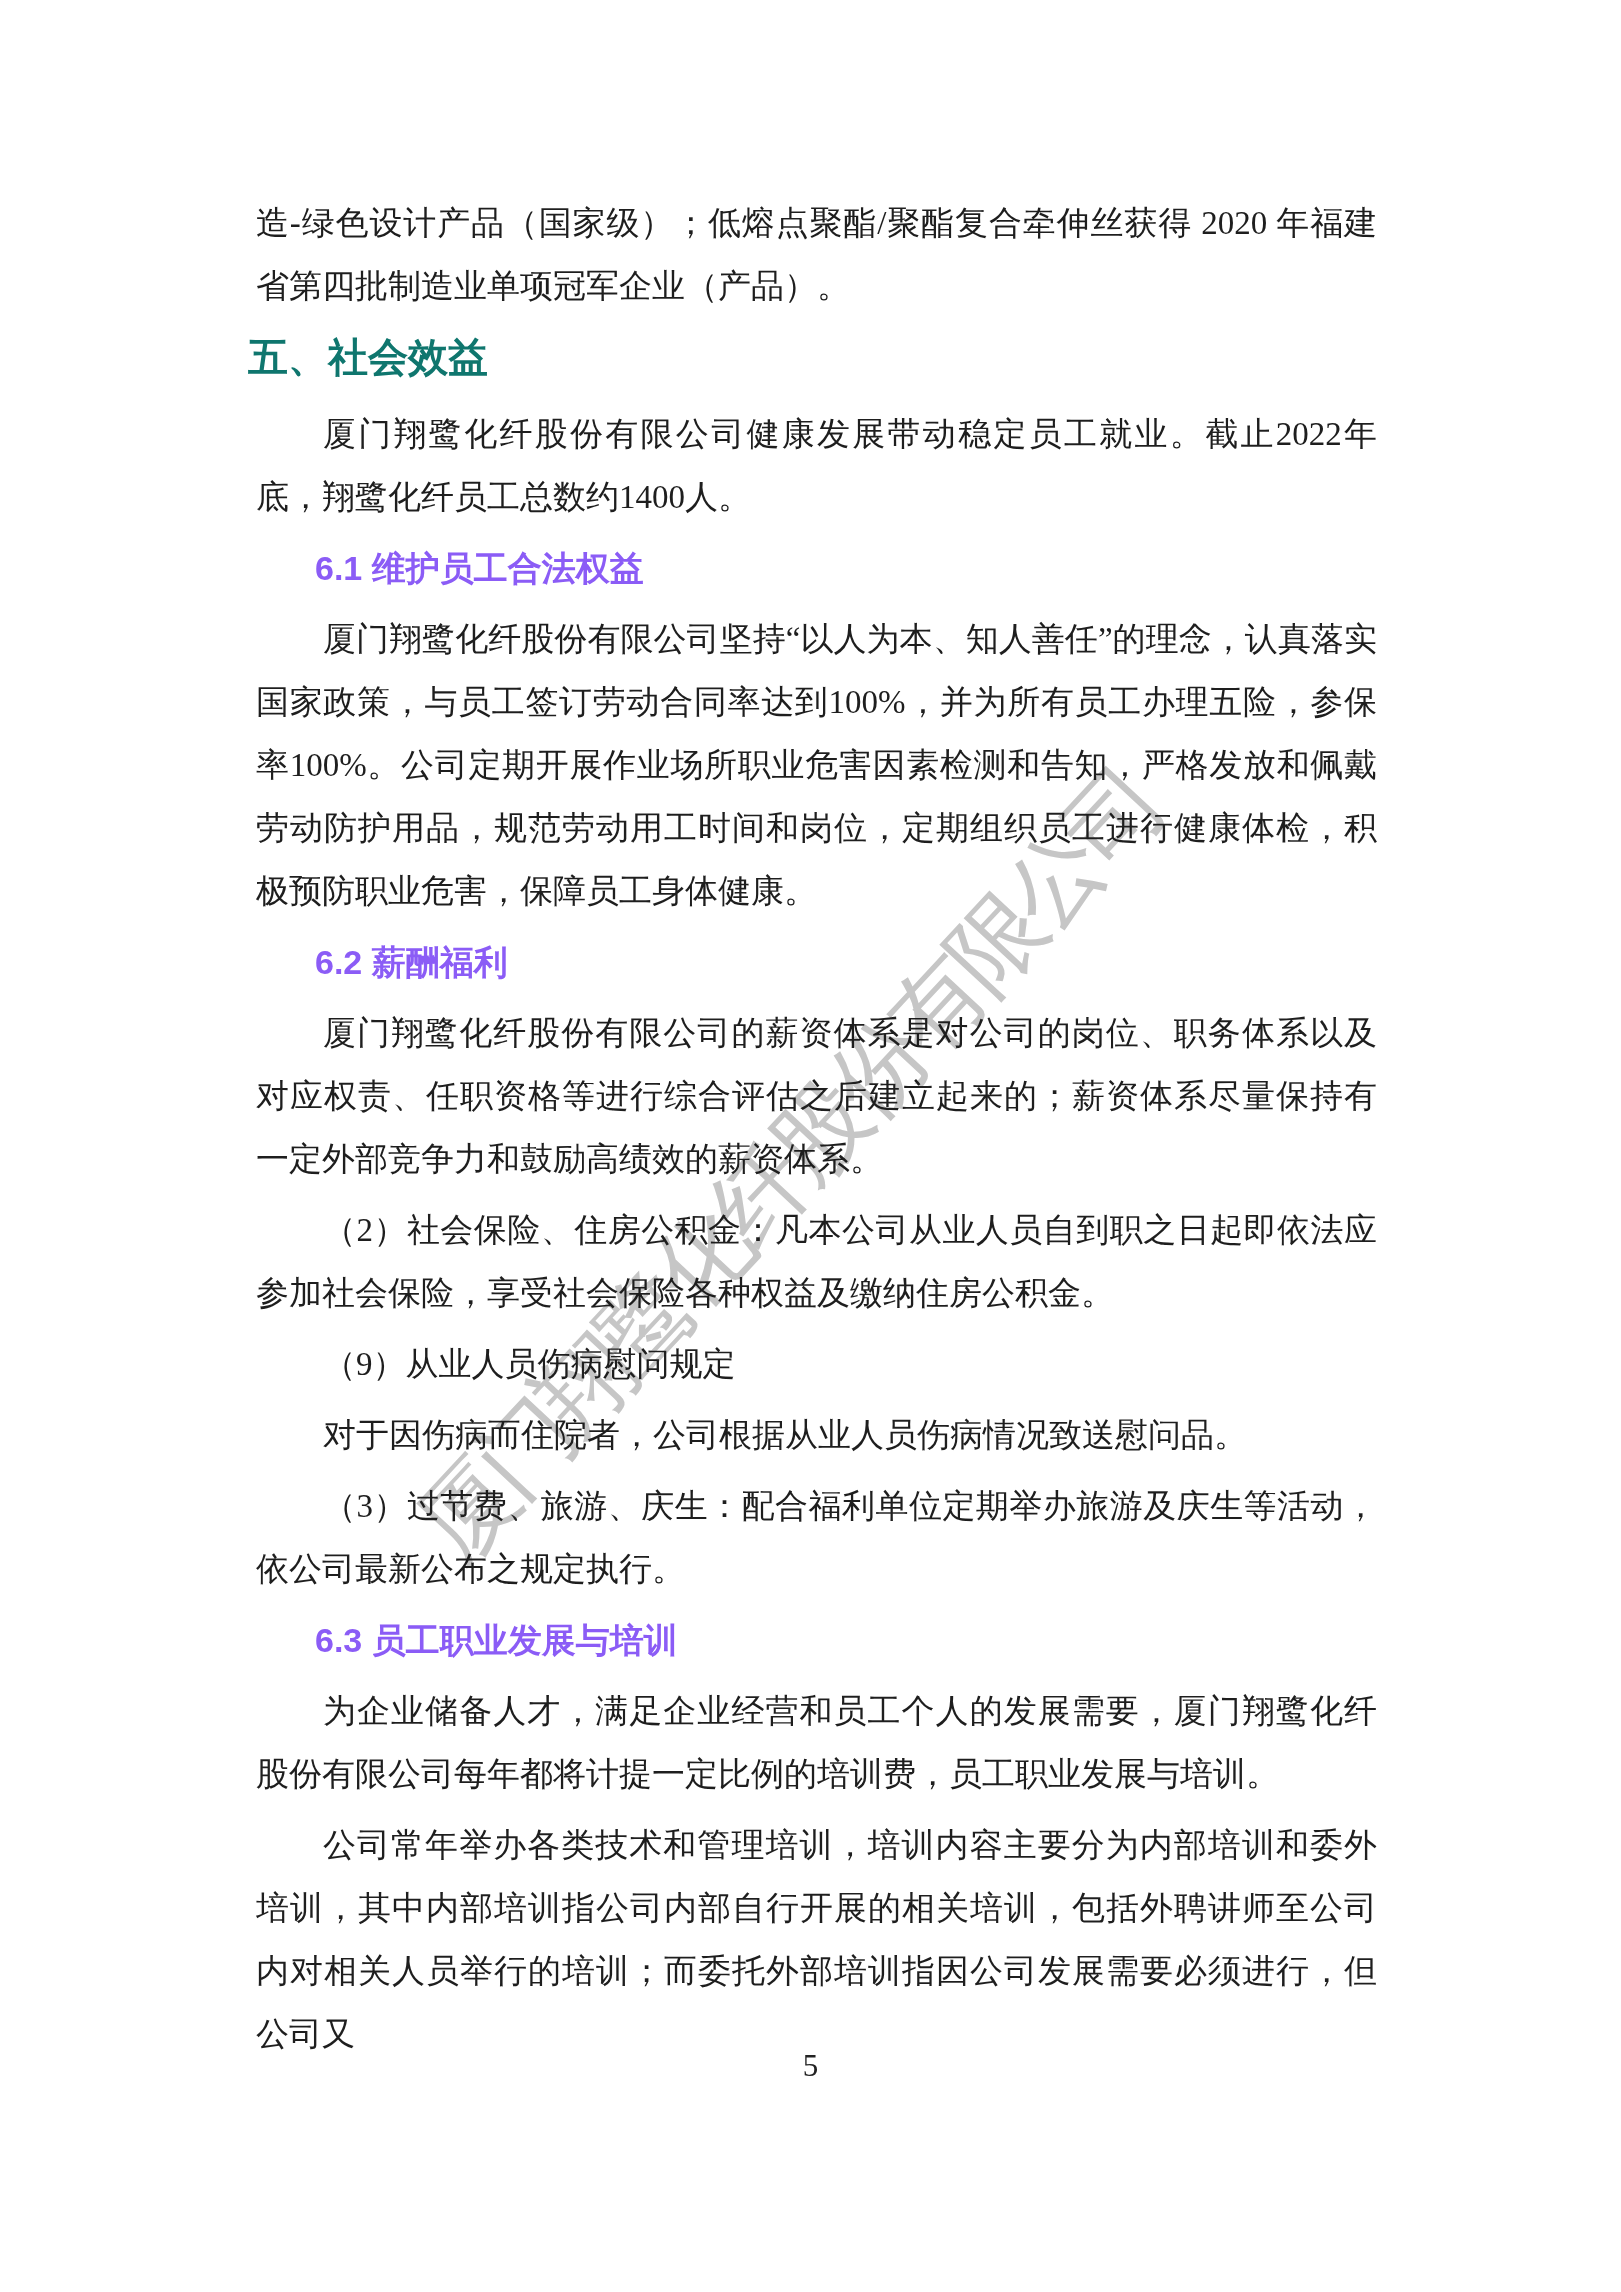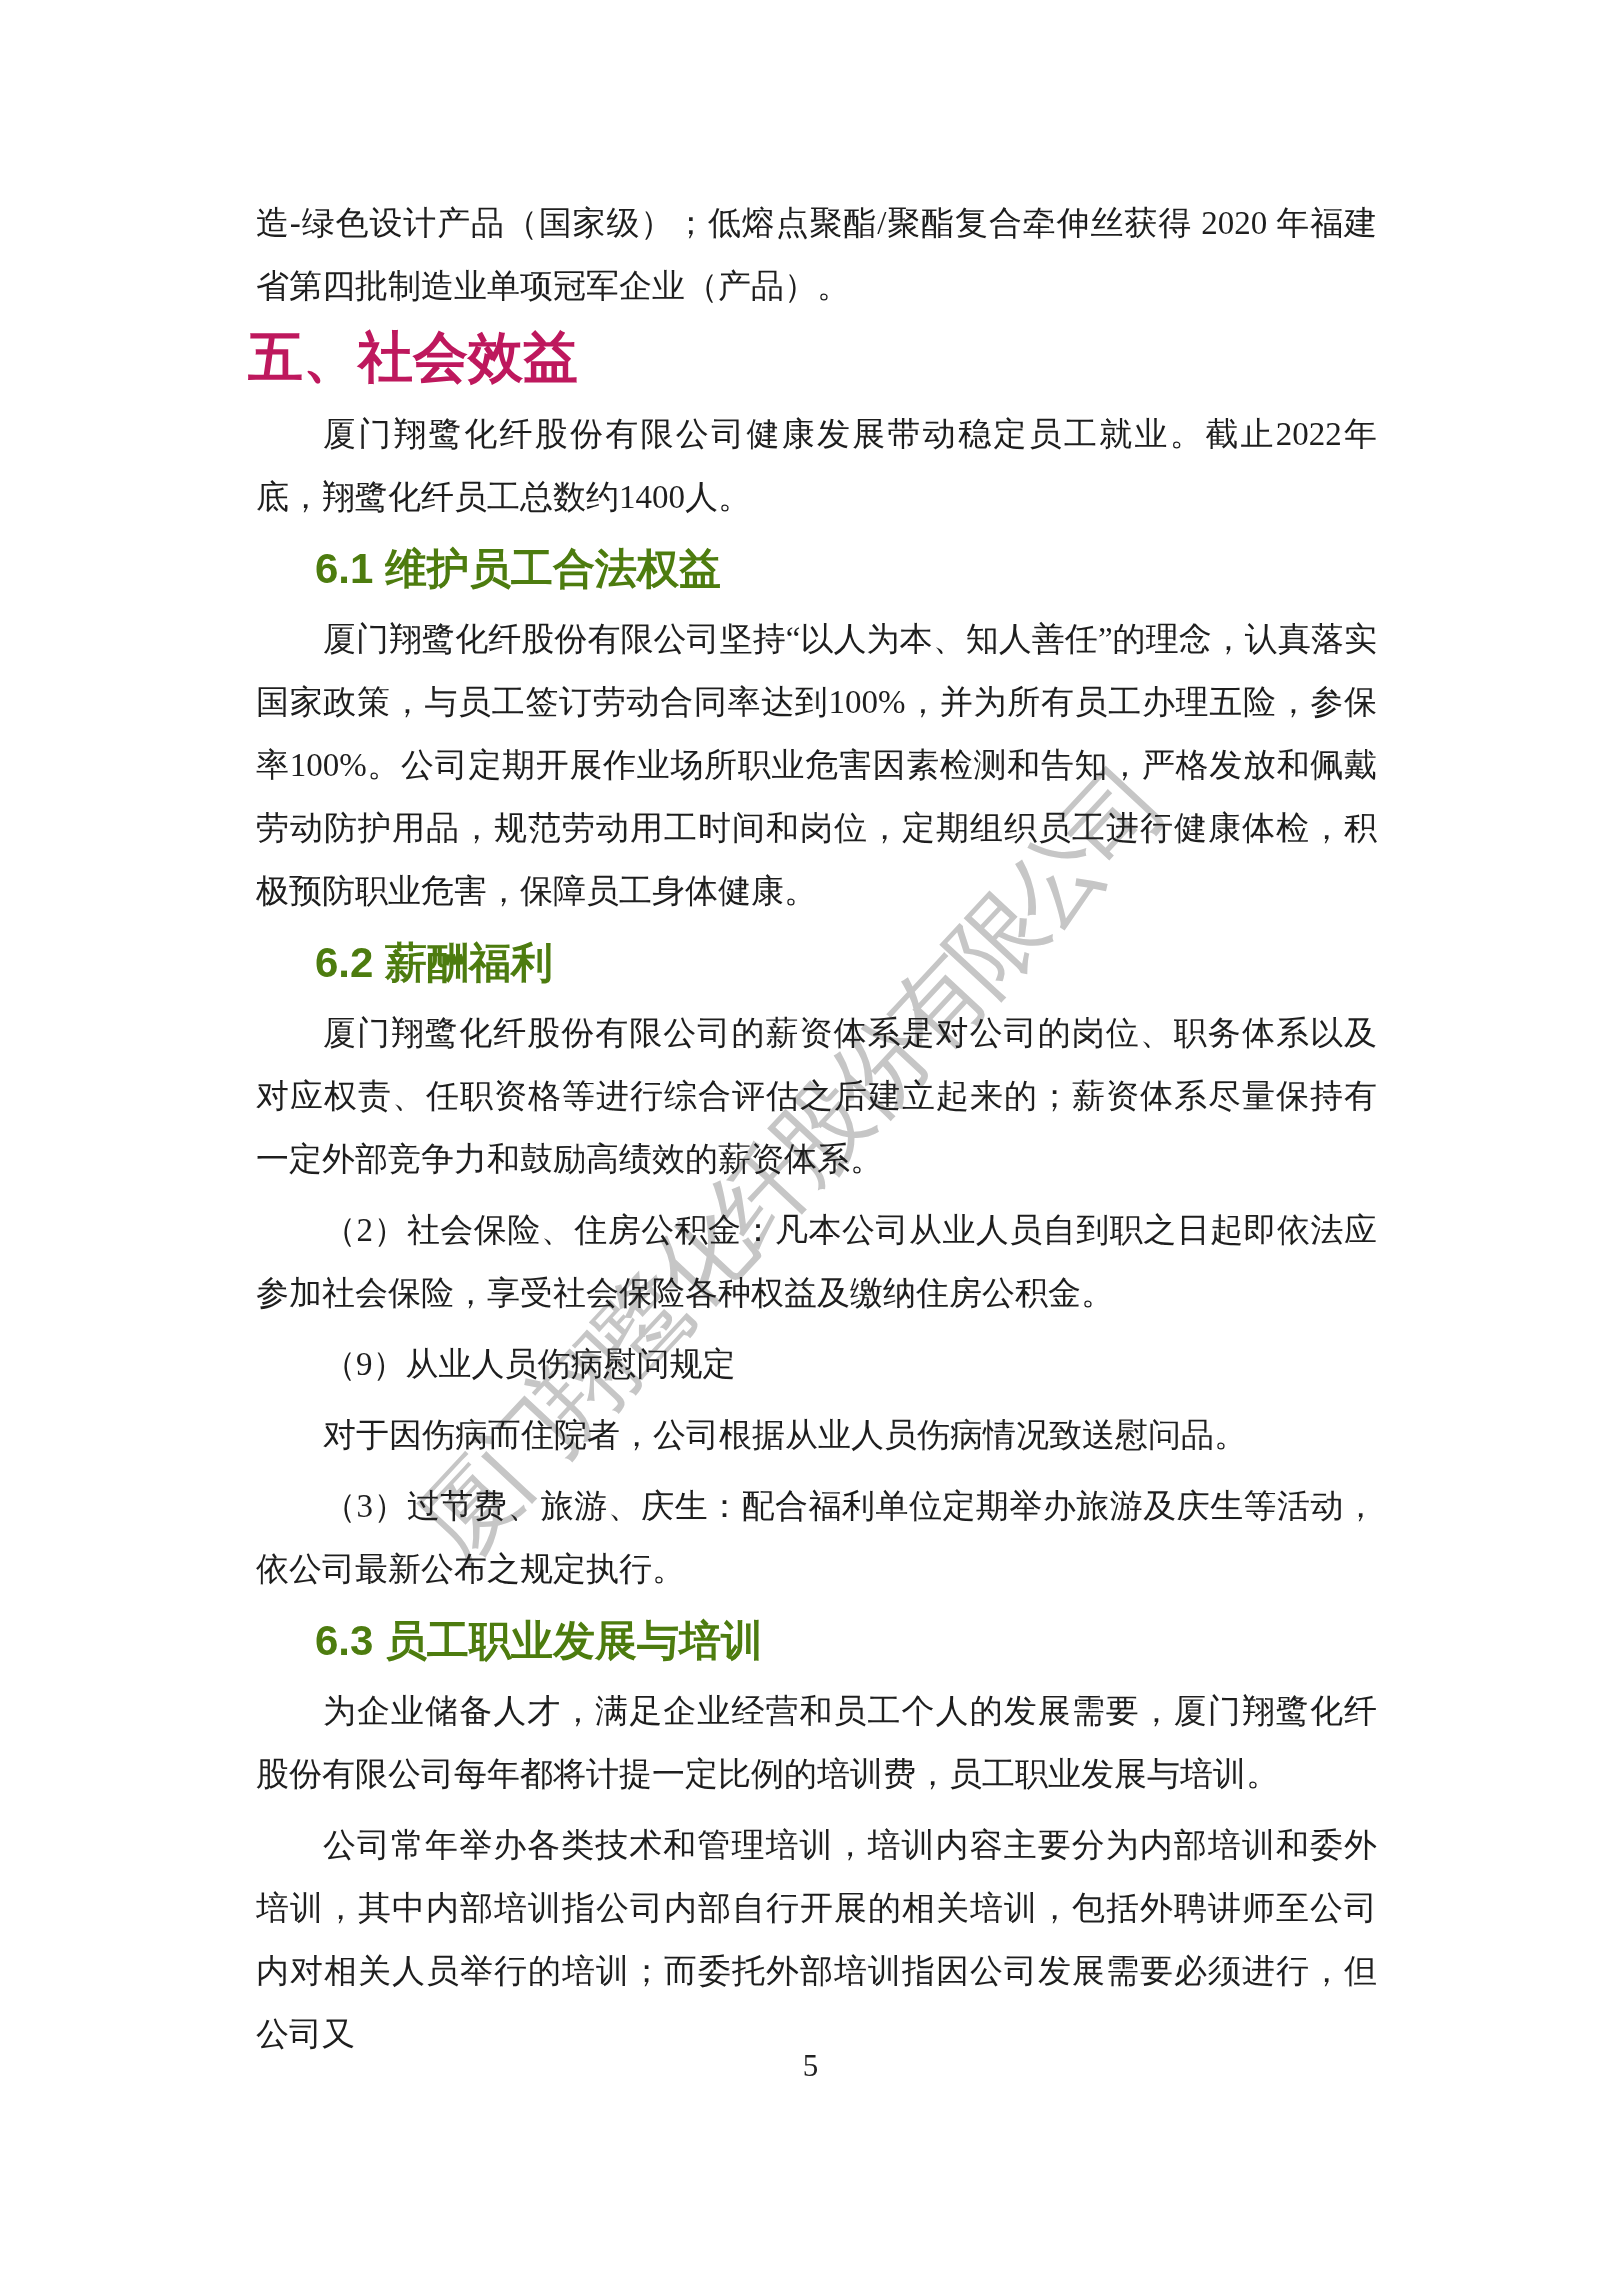--- a/index.html
+++ b/index.html
@@ -37,32 +37,32 @@
     margin: 8px;
     font-size: 33px;
     line-height: 63px;
     text-align: justify;
     word-break: break-all;
   }
   .content p.indent { text-indent: 67px; }
   .content h2 {
     font-family: "Liberation Sans", "DejaVu Sans", sans-serif;
     font-weight: bold;
-    font-size: 55px;
+    font-size: 40px;
     line-height: 63px;
     margin: 2px 0 13.7px 0;
-    color: #be185d;
+    color: #0f766e;
   }
   .content h3 {
     font-family: "Liberation Sans", "DejaVu Sans", sans-serif;
     font-weight: bold;
-    font-size: 42px;
+    font-size: 34px;
     line-height: 63px;
     margin: 3.9px 0 2px 67px;
-    color: #4d7c0f;
+    color: #8b5cf6;
   }
   .page-number {
     position: absolute;
     left: 0;
     right: 0;
     top: 2045px;
     z-index: 1;
     text-align: center;
     font-size: 31px;
     line-height: 41px;

